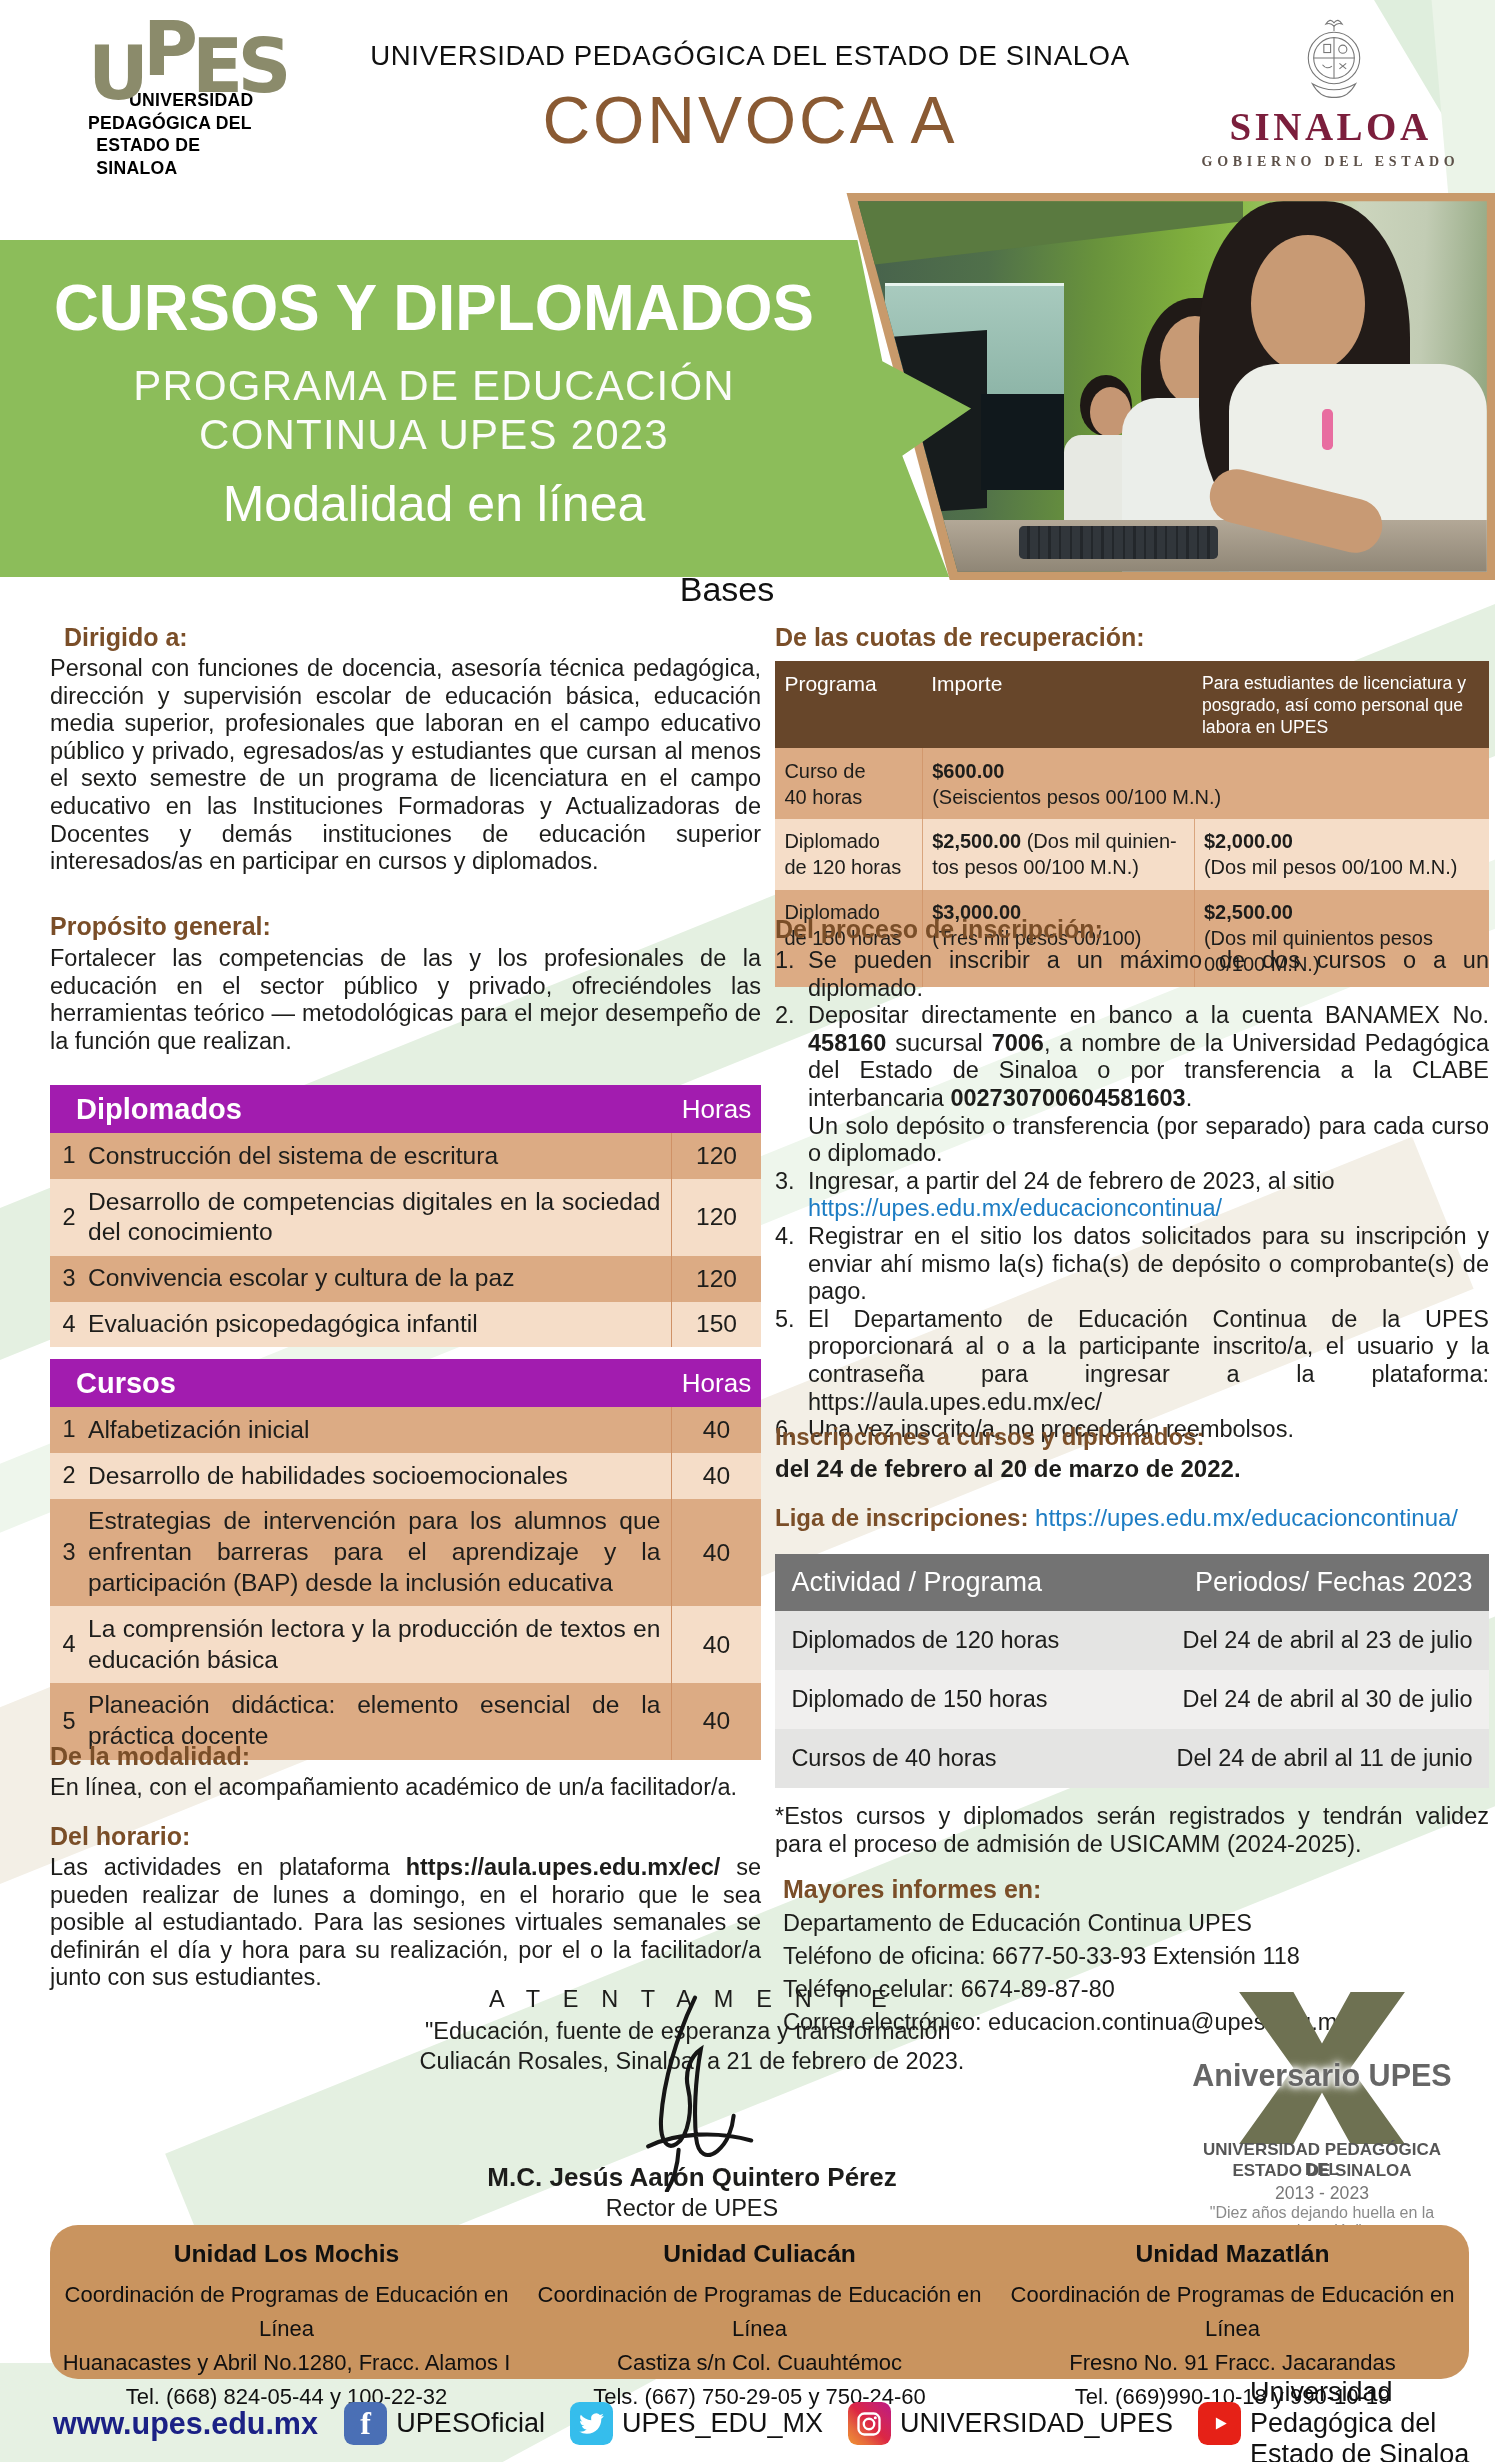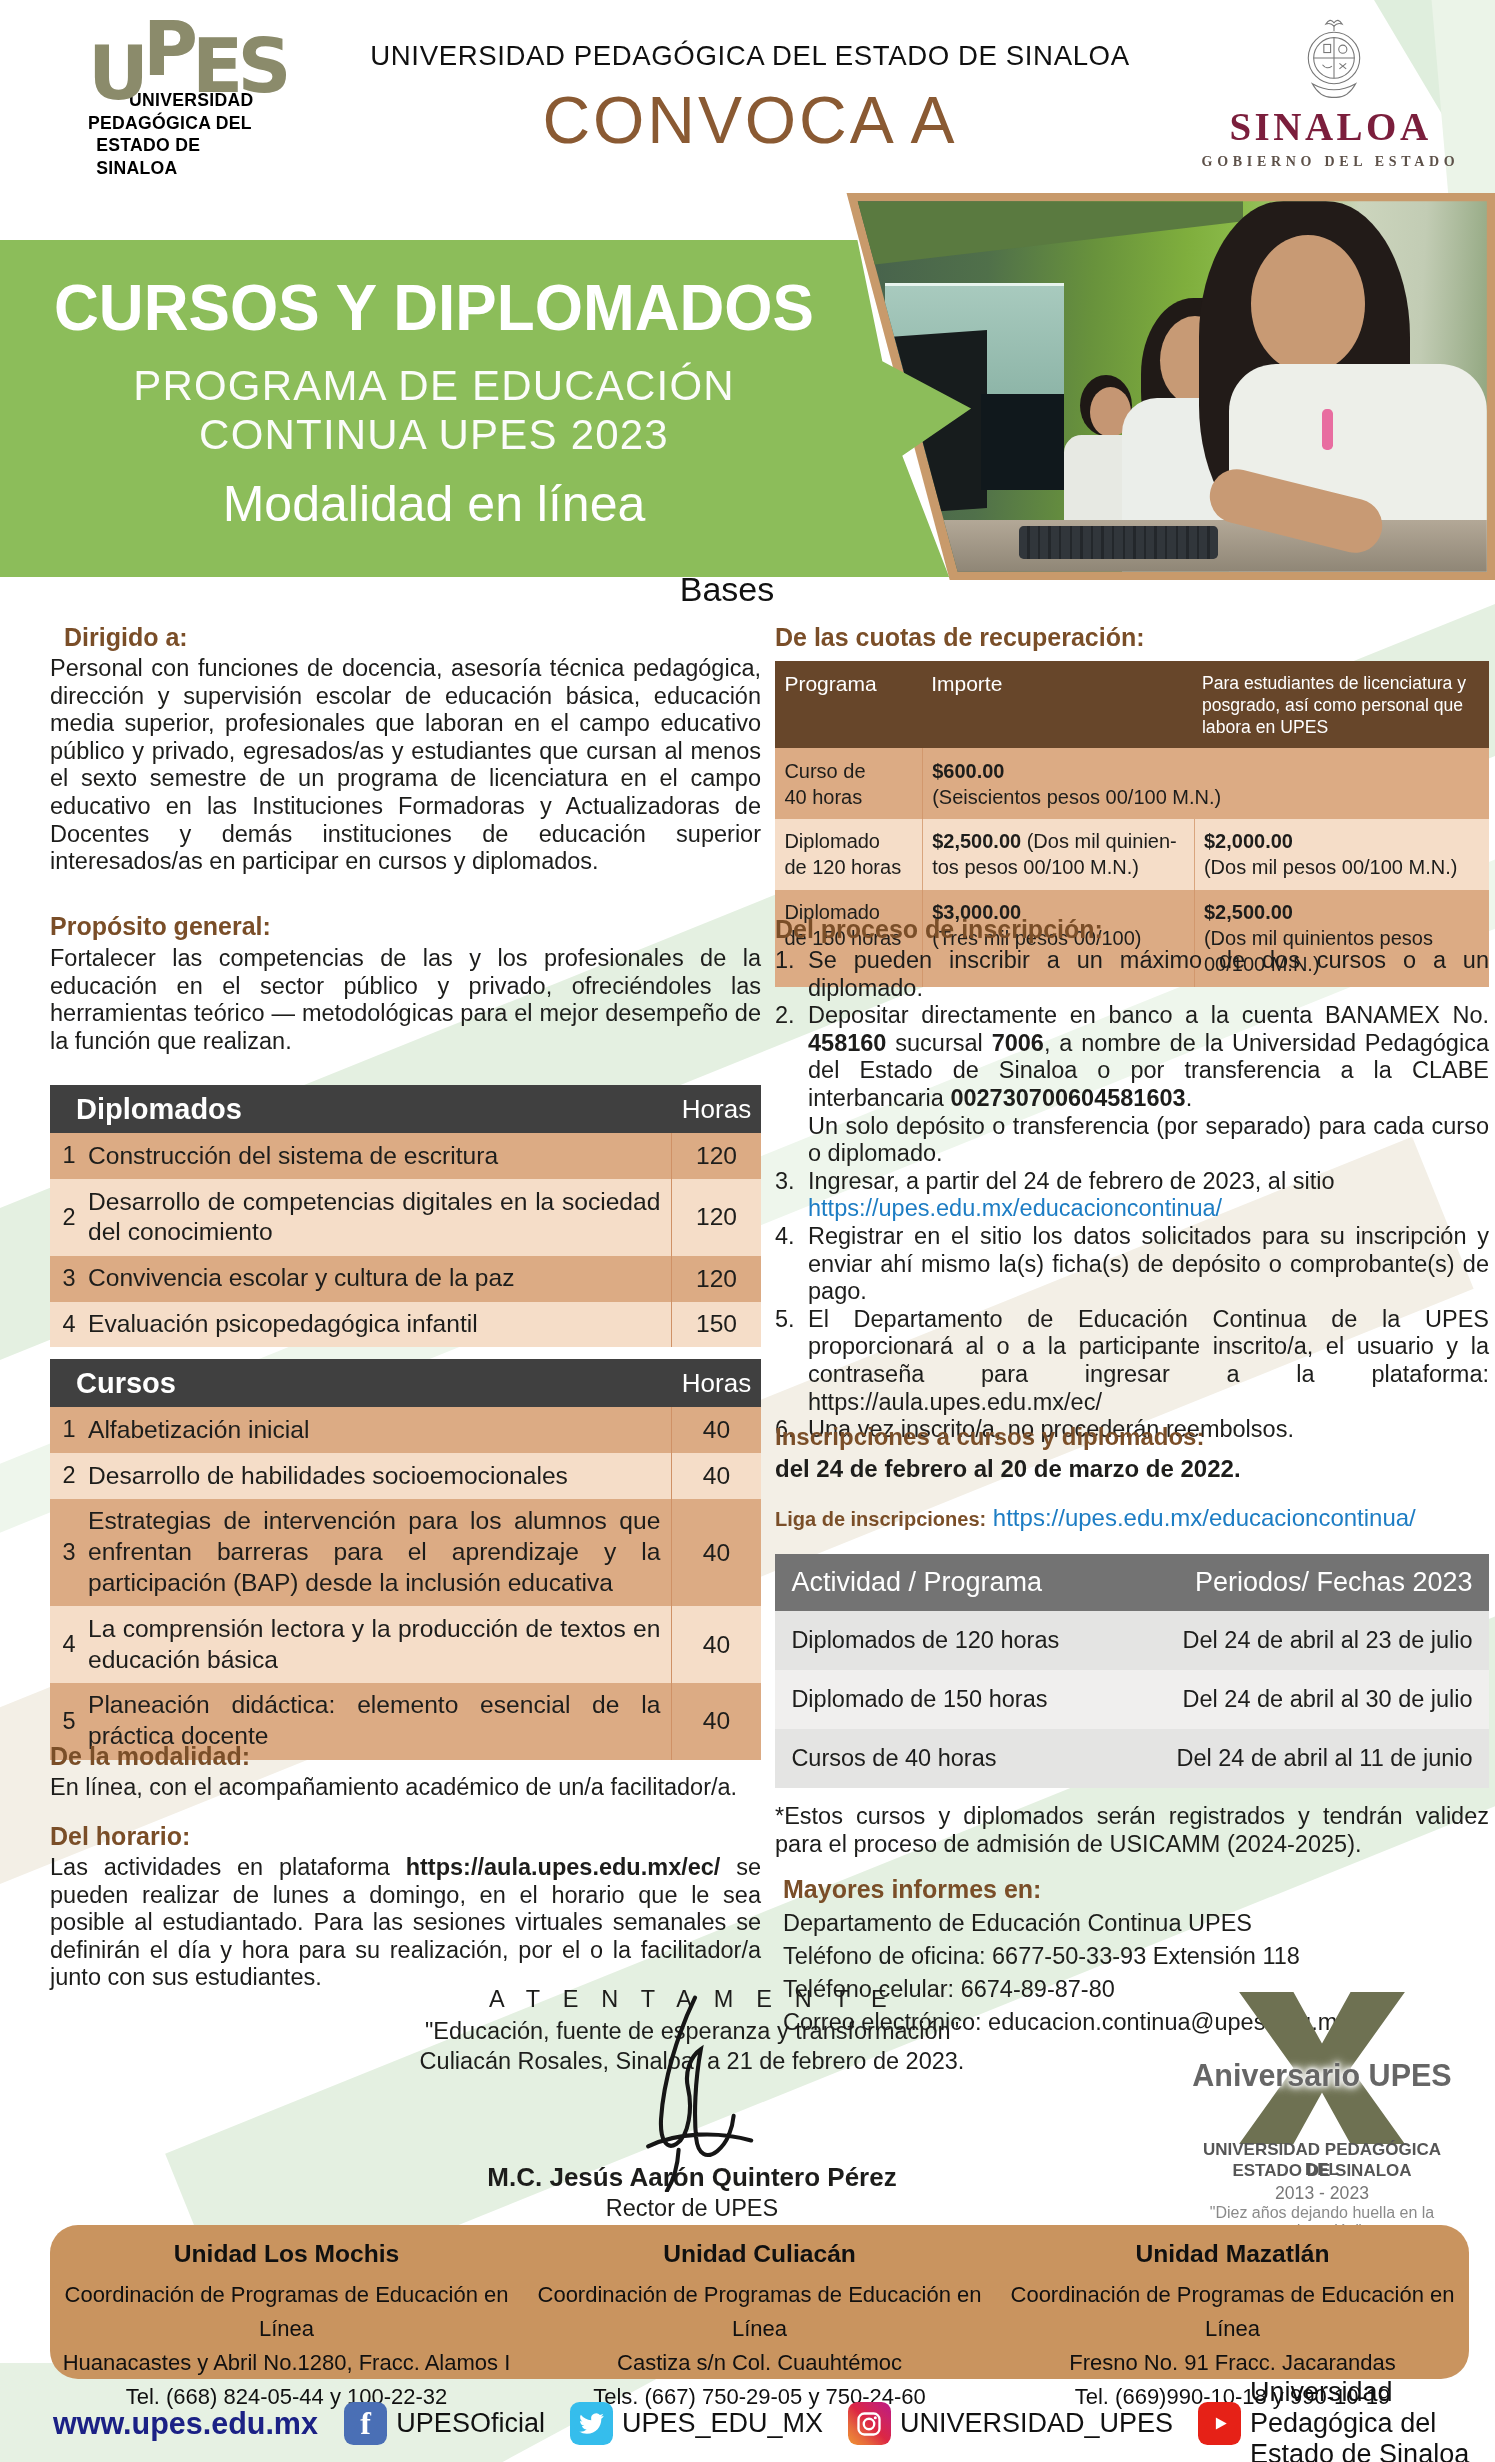--- a/index.html
+++ b/index.html
@@ -42,21 +42,21 @@
   .gb-mod{top:235px;font-size:50px;}
 
   .bases{left:0;top:570px;width:1454px;text-align:center;font-size:34px;color:#111;}
 
   
   .h-brown{font-weight:bold;font-size:25px;color:#7a4e28;}
   .para{font-size:23.5px;line-height:27.6px;text-align:justify;color:#1d1d1b;}
 
   
   .prog-table{left:50px;width:711px;z-index:2;}
-  .pt-head{height:48px;background:#404040;color:#fff;display:flex;align-items:center;}
+  .pt-head{height:48px;background:#a21caf;color:#fff;display:flex;align-items:center;}
   .pt-title{flex:1;font-size:29px;font-weight:bold;padding-left:26px;}
   .pt-hlabel{width:89px;text-align:center;font-size:26px;}
   .pt-row{display:flex;align-items:center;min-height:45px;font-size:24.6px;}
   .pt-row .n{width:38px;text-align:center;font-size:23.5px;flex:none;}
   .pt-row .t{flex:1;padding:7.6px 10.6px 7.6px 0;line-height:1.25;text-align:justify;}
   .pt-row .h{width:89px;flex:none;align-self:stretch;display:flex;align-items:center;justify-content:center;
              border-left:1.8px solid #cf9166;}
   .row-a{background:#dcab84;}
   .row-b{background:#f5ddc8;}
 
@@ -330,21 +330,21 @@
       <div class="proc-item">
         <span class="proc-num">6.</span>
         <div class="proc-body"><span>Una vez inscrito/a, no procederán reembolsos.</span></div>
       </div>
     </div>
 
   <div class="abs h-brown z2" style="left:775px;top:1423px;font-size:24px;">Inscripciones a cursos y diplomados:</div>
   <div class="abs z2" style="left:775px;top:1455px;font-size:24px;font-weight:bold;">del 24 de febrero al 20 de marzo de 2022.</div>
 
   <div class="abs z2" style="left:775px;top:1504px;font-size:24px;">
-    <span class="h-brown" style="font-size:20px;">Liga de inscripciones:</span>
+    <span class="h-brown" style="font-size:24px;">Liga de inscripciones:</span>
     <span> </span>
     <span class="lnk">https://upes.edu.mx/educacioncontinua/</span>
   </div>
 
   <div class="abs sch">
     <div class="sch-head">
       <span>Actividad / Programa</span>
       <span>Periodos/ Fechas 2023</span>
     </div>
     <div id="schedule-rows">

